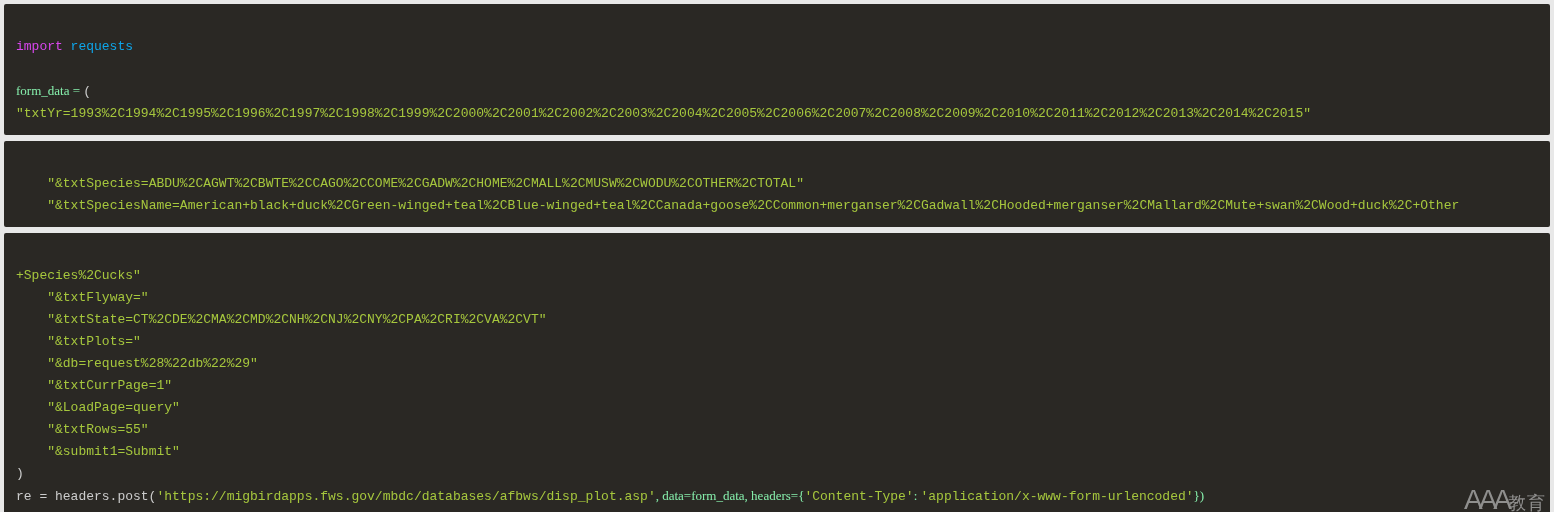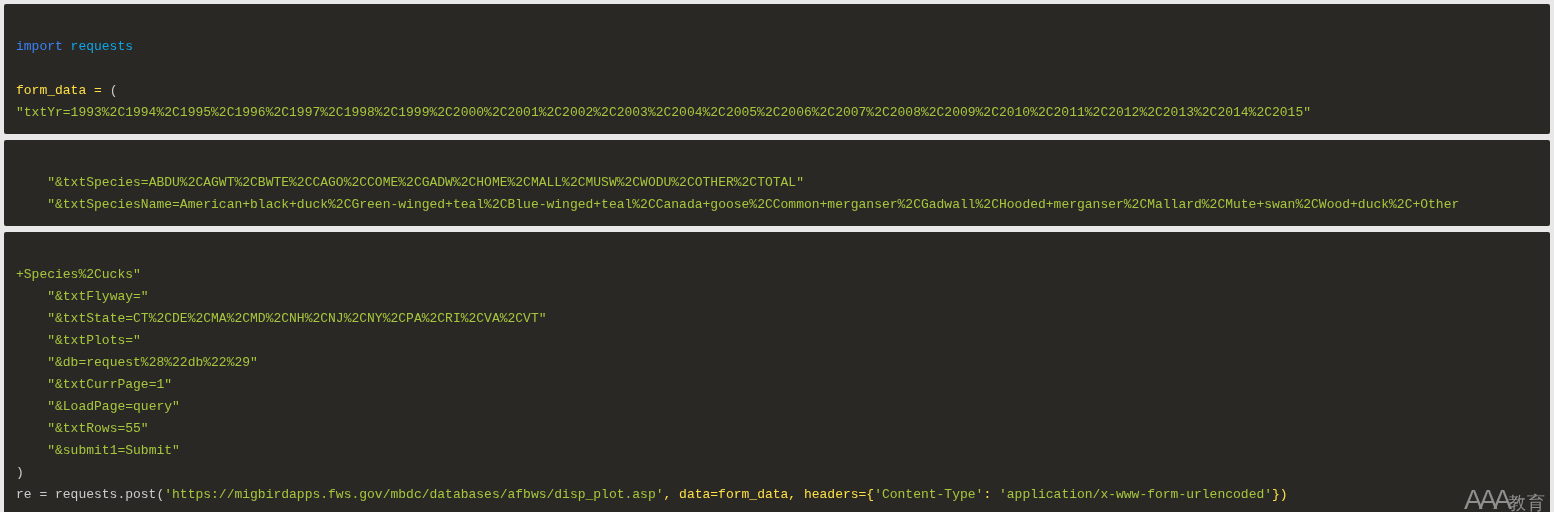--- a/index.html
+++ b/index.html
@@ -17,24 +17,24 @@
   .code-block {
     background: #2a2824;
     color: #cccccc;
     padding: 10px 12px;
     margin-bottom: 6px;
     border-radius: 2px;
     line-height: 22px;
     white-space: pre;
     overflow: hidden;
   }
-  .kw-import { color: #3b82f6; }
+  .kw-import { color: #d946ef; }
   .module { color: #0ea5e9; }
   .string { color: #a6c73d; }
-  .plain { color: #fde047; }
+  .plain { color: #86efac; font-family: Liberation Serif, serif; }
   .paren { color: #cccccc; }
   .call { color: #cccccc; }
   .watermark {
     position: fixed;
     right: 8px;
     bottom: -4px;
     color: #bbb;
     font-family: sans-serif;
     font-size: 18px;
     letter-spacing: 1px;
@@ -63,17 +63,17 @@
 <span><span class="string">+Species%2Cucks"</span></span>
 <span>    <span class="string">"&amp;txtFlyway="</span></span>
 <span>    <span class="string">"&amp;txtState=CT%2CDE%2CMA%2CMD%2CNH%2CNJ%2CNY%2CPA%2CRI%2CVA%2CVT"</span></span>
 <span>    <span class="string">"&amp;txtPlots="</span></span>
 <span>    <span class="string">"&amp;db=request%28%22db%22%29"</span></span>
 <span>    <span class="string">"&amp;txtCurrPage=1"</span></span>
 <span>    <span class="string">"&amp;LoadPage=query"</span></span>
 <span>    <span class="string">"&amp;txtRows=55"</span></span>
 <span>    <span class="string">"&amp;submit1=Submit"</span></span>
 <span><span class="paren">)</span></span>
-<span><span class="call">re = requests.post(</span><span class="string">'https://migbirdapps.fws.gov/mbdc/databases/afbws/disp_plot.asp'</span><span class="plain">, data=form_data, headers={</span><span class="string">'Content-Type'</span><span class="plain">: </span><span class="string">'application/x-www-form-urlencoded'</span><span class="plain">})</span></span></div>
+<span><span class="call">re = headers.post(</span><span class="string">'https://migbirdapps.fws.gov/mbdc/databases/afbws/disp_plot.asp'</span><span class="plain">, data=form_data, headers={</span><span class="string">'Content-Type'</span><span class="plain">: </span><span class="string">'application/x-www-form-urlencoded'</span><span class="plain">})</span></span></div>
 
 <div class="watermark">
   <span class="a">AAA</span><span>教育</span>
 </div>
 
 </body></html>

